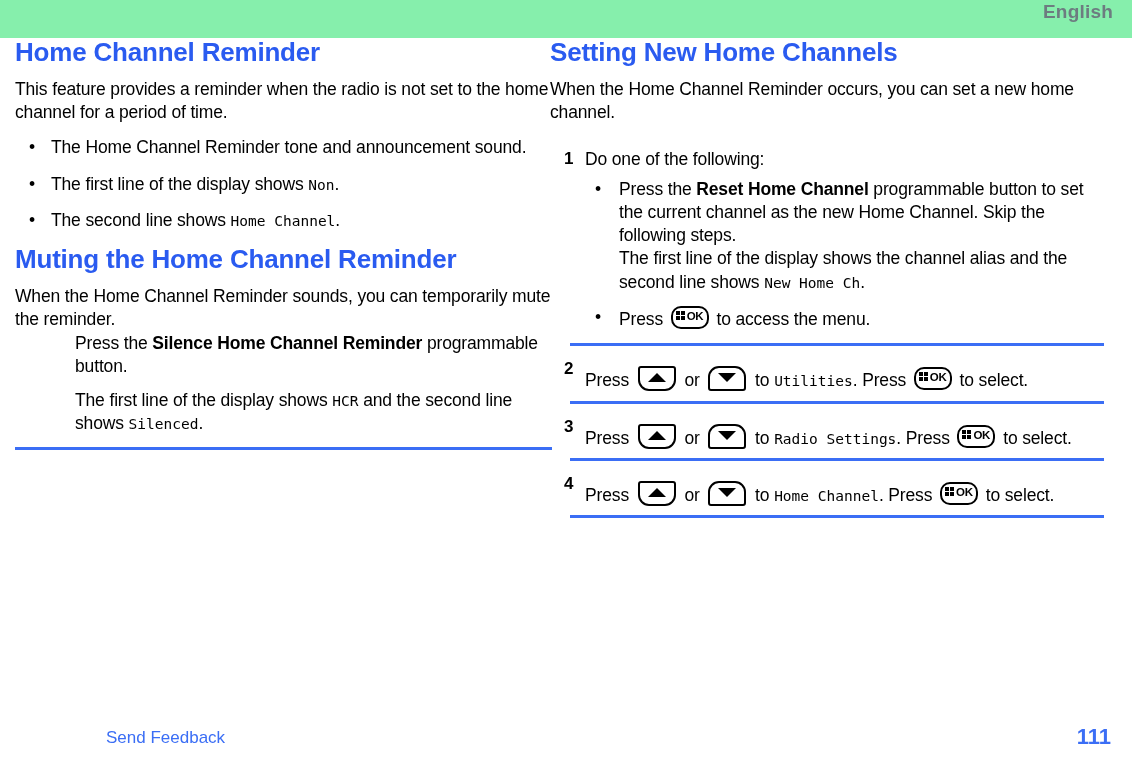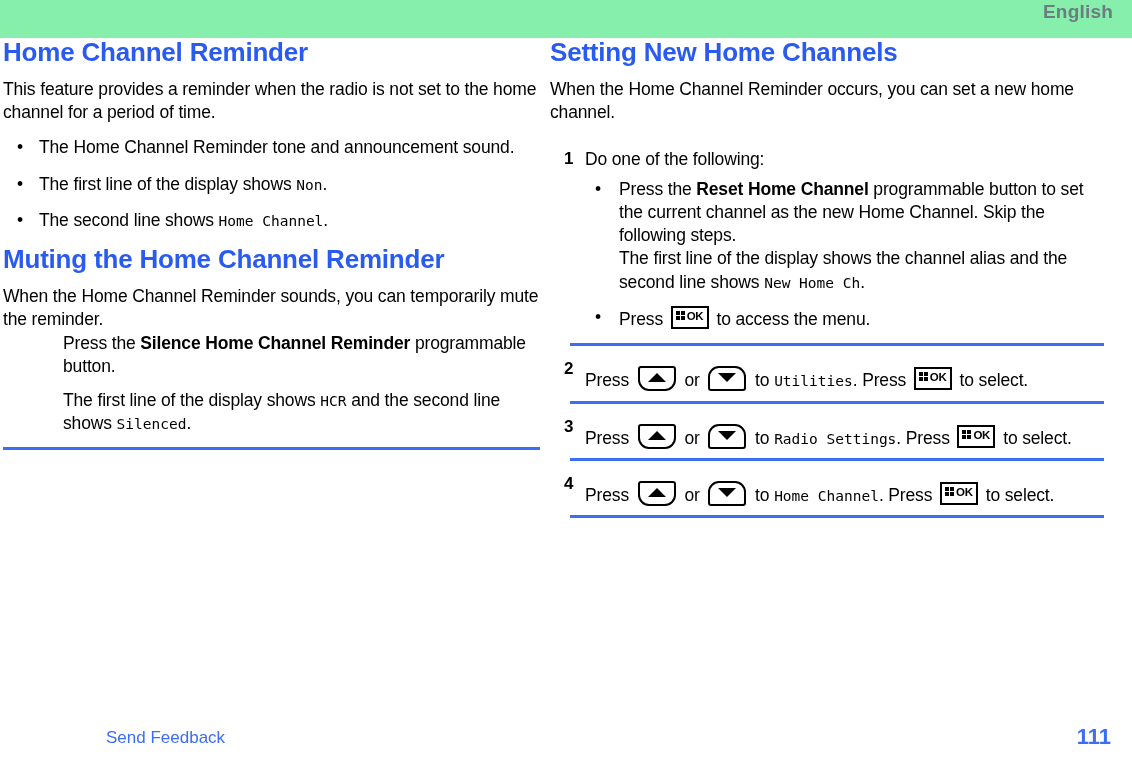--- a/index.html
+++ b/index.html
@@ -40,21 +40,21 @@
     top: 38px;
     left: 0;
     width: 1132px;
     height: 680px;
   }
   .col {
     position: absolute;
     top: 0;
     width: 537px;
   }
-  .col-left  { left: 3px;  }
+  .col-left  { left: 15px;  }
   .col-right { left: 550px; }
 
   h1.section-title {
     color: #2a5bf0;
     font-size: 26px;
     font-weight: bold;
     margin: 0;
     letter-spacing: -0.2px;
     line-height: 1.15;
   }
@@ -166,20 +166,21 @@
     left: 10px;
     top: 0;
   }
   .line-break-blk { display: block; }
 
   
   .key {
     display: inline-block;
     vertical-align: -4px;
     position: relative;
+    border-radius: 10px;
   }
   
   .key-ok {
     width: 34px;
     height: 19px;
     border: 2px solid #000;
     background: #fff;
     margin: 0 3px;
     vertical-align: -4px;
   }

